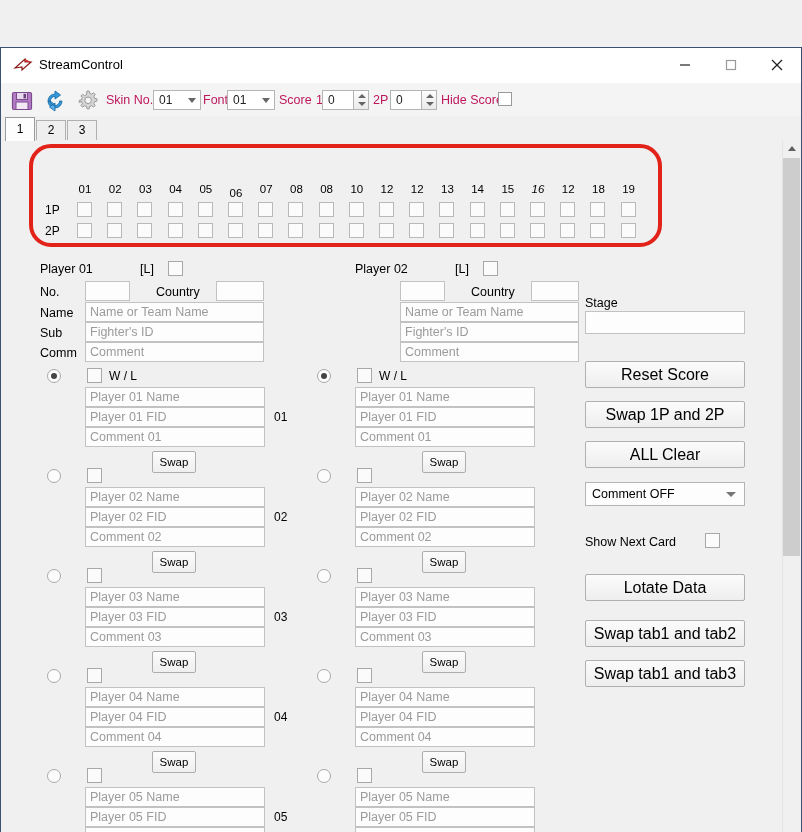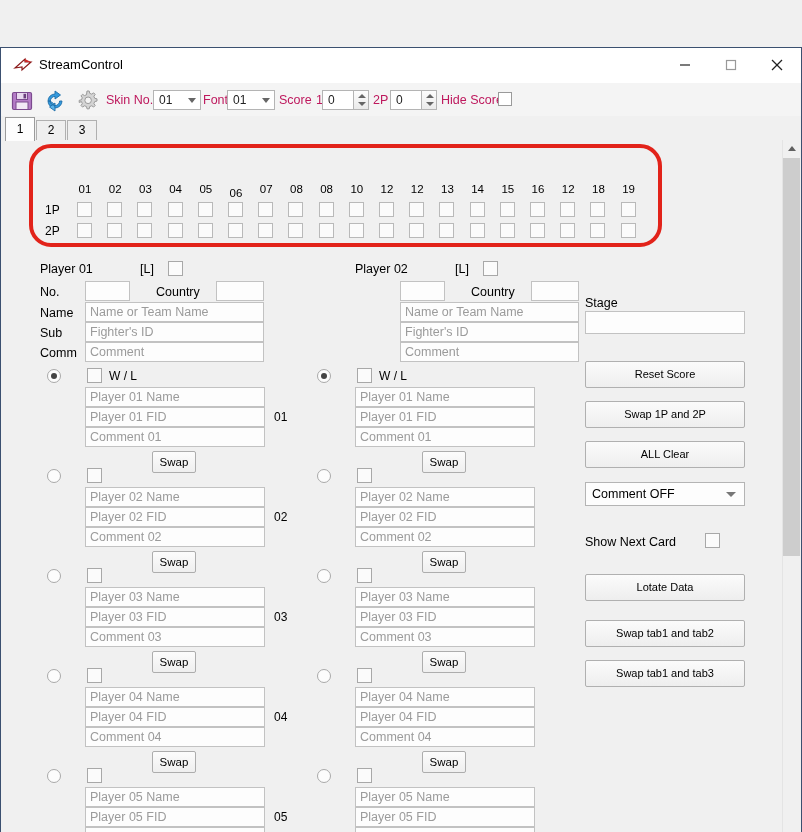--- a/index.html
+++ b/index.html
@@ -88,21 +88,21 @@
          border-radius:50%;background:#444;}
   .swapbtn{position:absolute;width:44px;height:22px;background:linear-gradient(#fcfcfc,#efefef);
        border:1px solid #adadad;border-radius:2px;box-sizing:border-box;text-align:center;
        line-height:20px;font-size:11.5px;color:#000;cursor:default;}
   .rownum{position:absolute;font-size:12px;color:#000;}
   .wl{position:absolute;font-size:12px;color:#000;}
 
   
   .rbtn{position:absolute;width:160px;height:27px;background:linear-gradient(#fbfbfb,#eeeeee);
         border:1px solid #b0b0b0;border-radius:2px;box-sizing:border-box;text-align:center;
-        line-height:25px;font-size:11px;color:#000;cursor:default;}
+        line-height:25px;font-size:16px;color:#000;cursor:default;}
   .rcombo{position:absolute;width:160px;height:24px;background:#fdfdfd;border:1px solid #b4b4b4;
           box-sizing:border-box;font-size:12.5px;cursor:default;}
   .rcombo .cv{position:absolute;left:6px;top:4px;color:#000;}
   .rcombo .ar{position:absolute;right:8px;top:9px;width:0;height:0;
      border-left:5px solid transparent;border-right:5px solid transparent;border-top:5px solid #777;}
   .rinput{position:absolute;background:#fdfdfd;border:1px solid #c2c2c2;box-sizing:border-box;
           height:23px;cursor:text;}
 
   
   .sbar{position:absolute;right:1px;top:92px;width:17px;height:738px;background:#f0f0f0;
@@ -224,21 +224,21 @@
         <span class="gridhdr" style="left: 223px; top: 47px;">06</span>
         <span class="gridhdr" style="left: 253.2px; top: 43px;">07</span>
         <span class="gridhdr" style="left: 283.4px; top: 43px;">08</span>
         <span class="gridhdr" style="left: 313.6px; top: 43px;">08</span>
         <span class="gridhdr" style="left: 343.8px; top: 43px;">10</span>
         <span class="gridhdr" style="left: 374px; top: 43px;">12</span>
         <span class="gridhdr" style="left: 404.2px; top: 43px;">12</span>
         <span class="gridhdr" style="left: 434.4px; top: 43px;">13</span>
         <span class="gridhdr" style="left: 464.6px; top: 43px;">14</span>
         <span class="gridhdr" style="left: 494.8px; top: 43px;">15</span>
-        <span class="gridhdr" style="left: 525px; top: 43px;">16</span>
+        <span class="gridhdr" style="left: 525px; top: 43px; font-style: italic;">16</span>
         <span class="gridhdr" style="left: 555.2px; top: 43px;">12</span>
         <span class="gridhdr" style="left: 585.4px; top: 43px;">18</span>
         <span class="gridhdr" style="left: 615.6px; top: 43px;">19</span>
         <span class="rowlbl" style="left: 43px; top: 63px;">1P</span>
         <span class="gcheck" style="left: 75px; top: 62px;"></span>
         <span class="gcheck" style="left: 105.2px; top: 62px;"></span>
         <span class="gcheck" style="left: 135.4px; top: 62px;"></span>
         <span class="gcheck" style="left: 165.6px; top: 62px;"></span>
         <span class="gcheck" style="left: 195.8px; top: 62px;"></span>
         <span class="gcheck" style="left: 226px; top: 62px;"></span>

